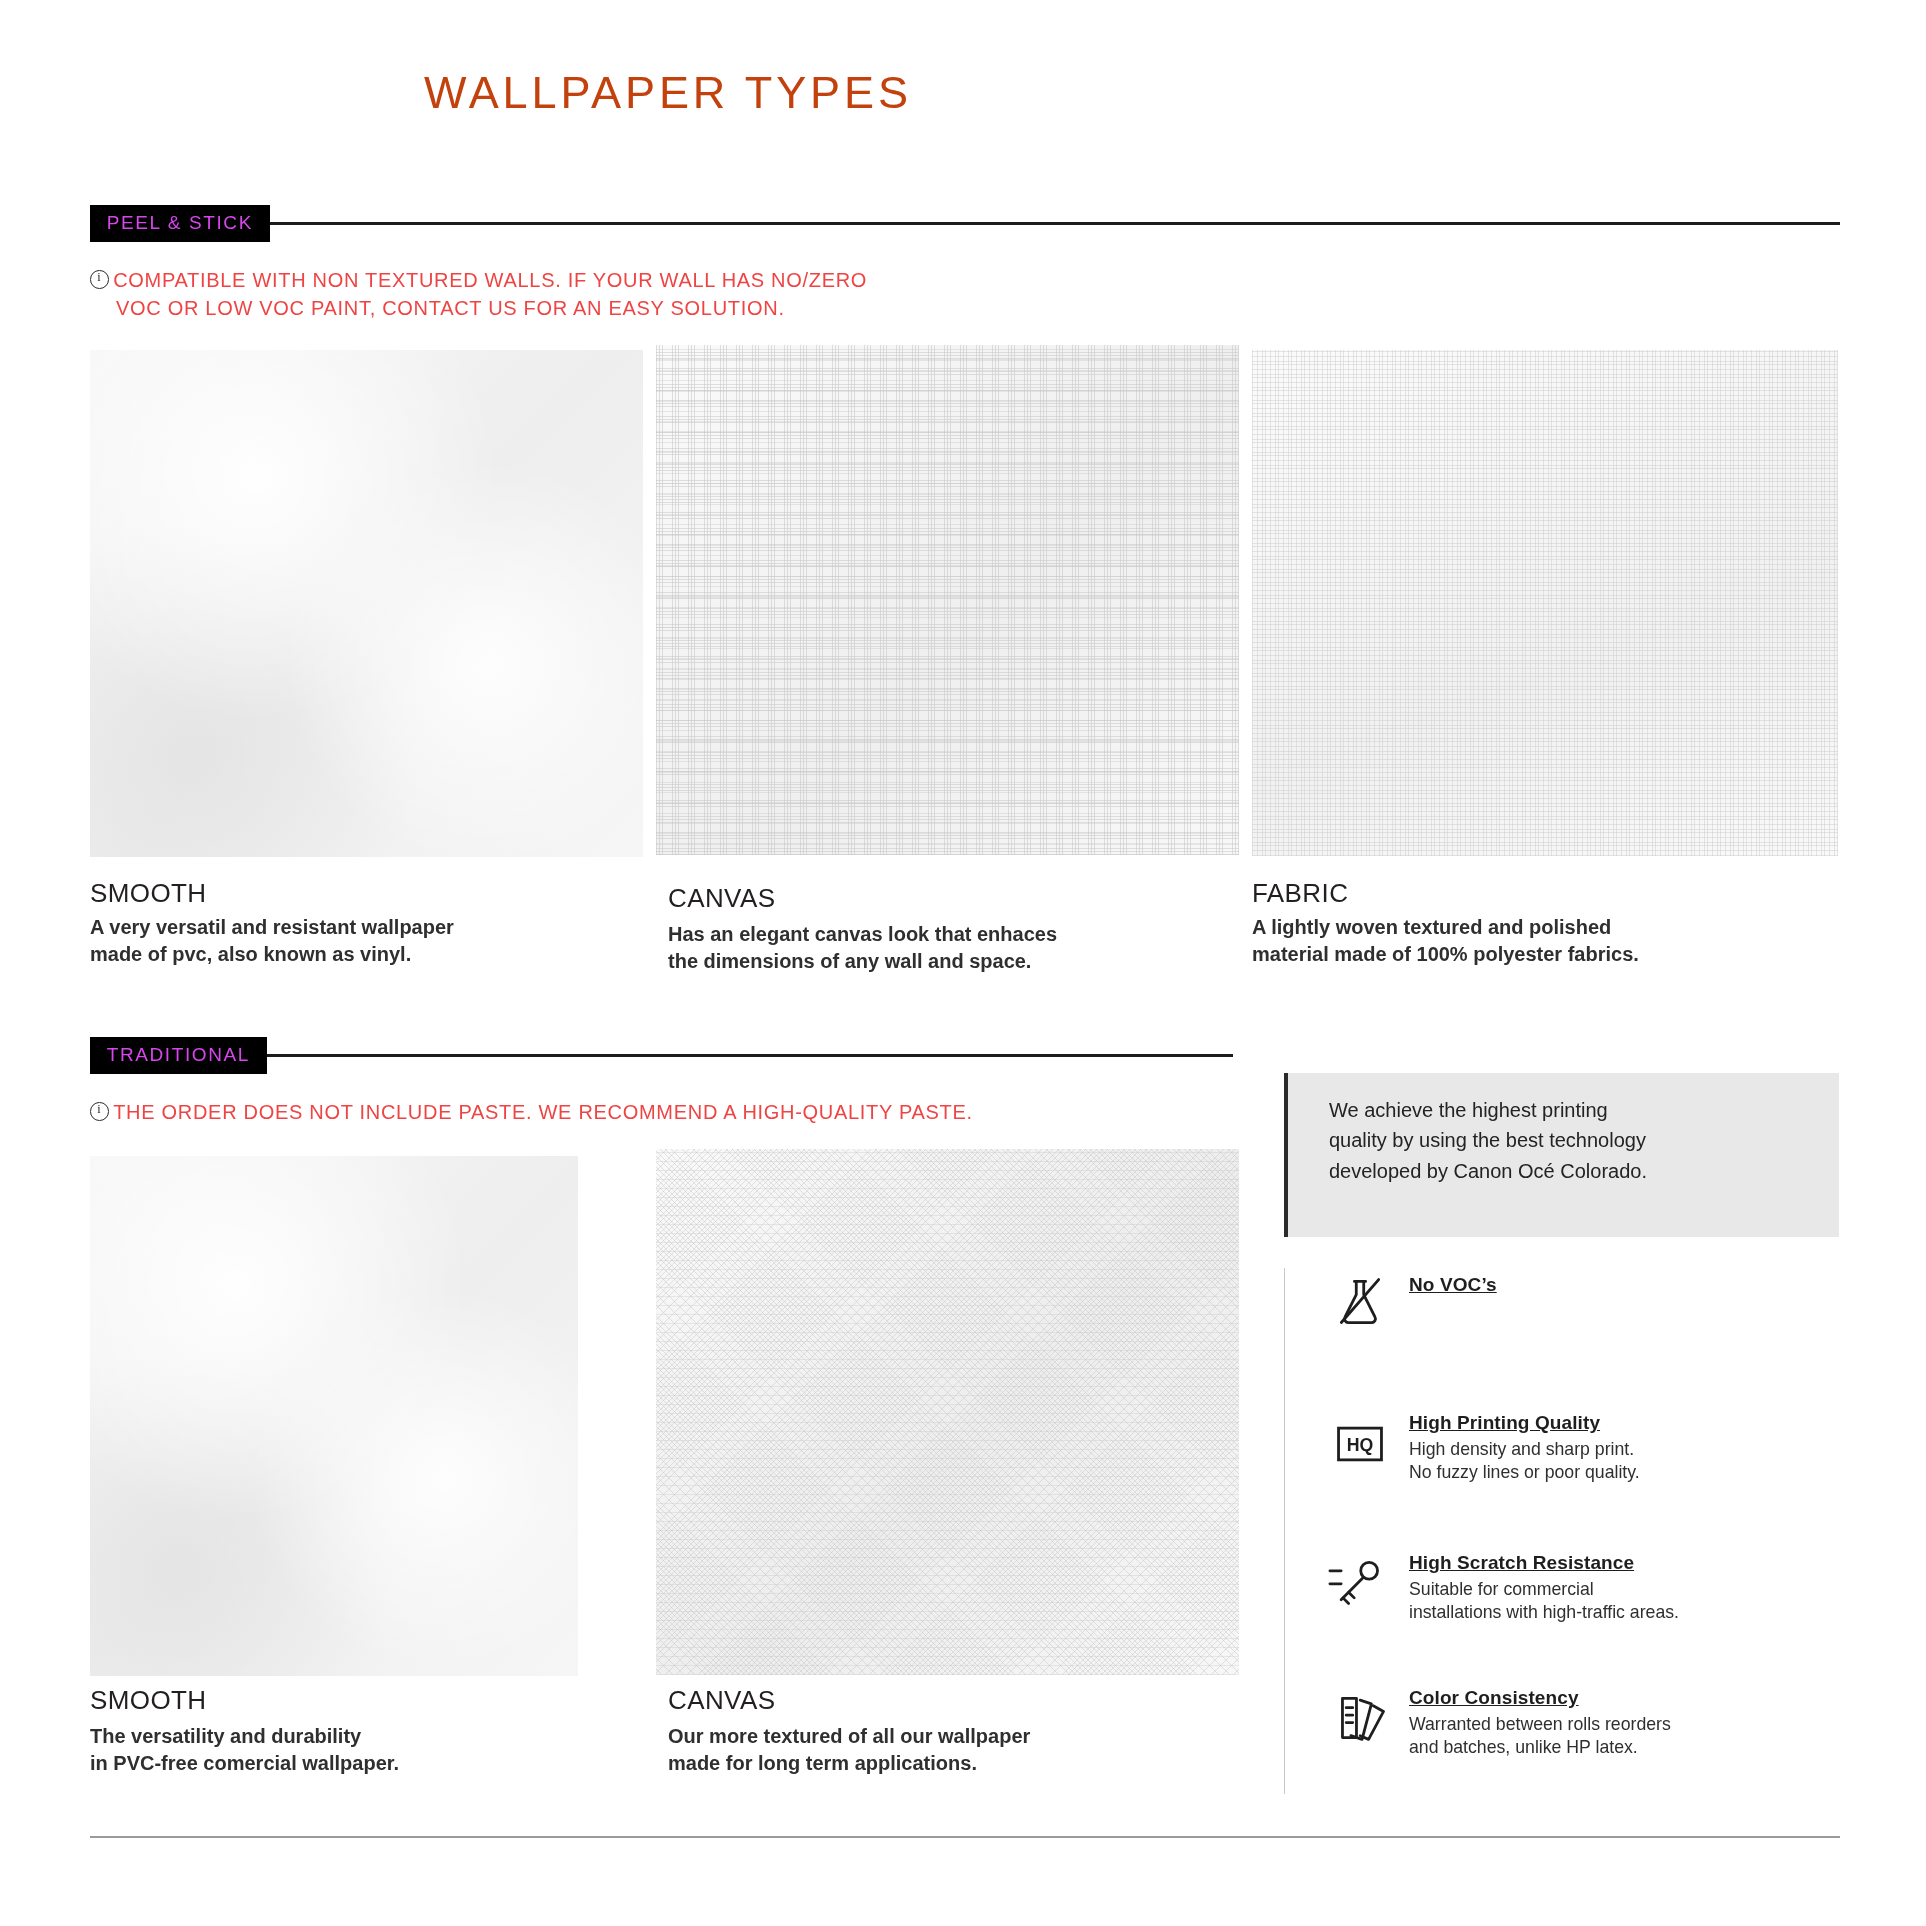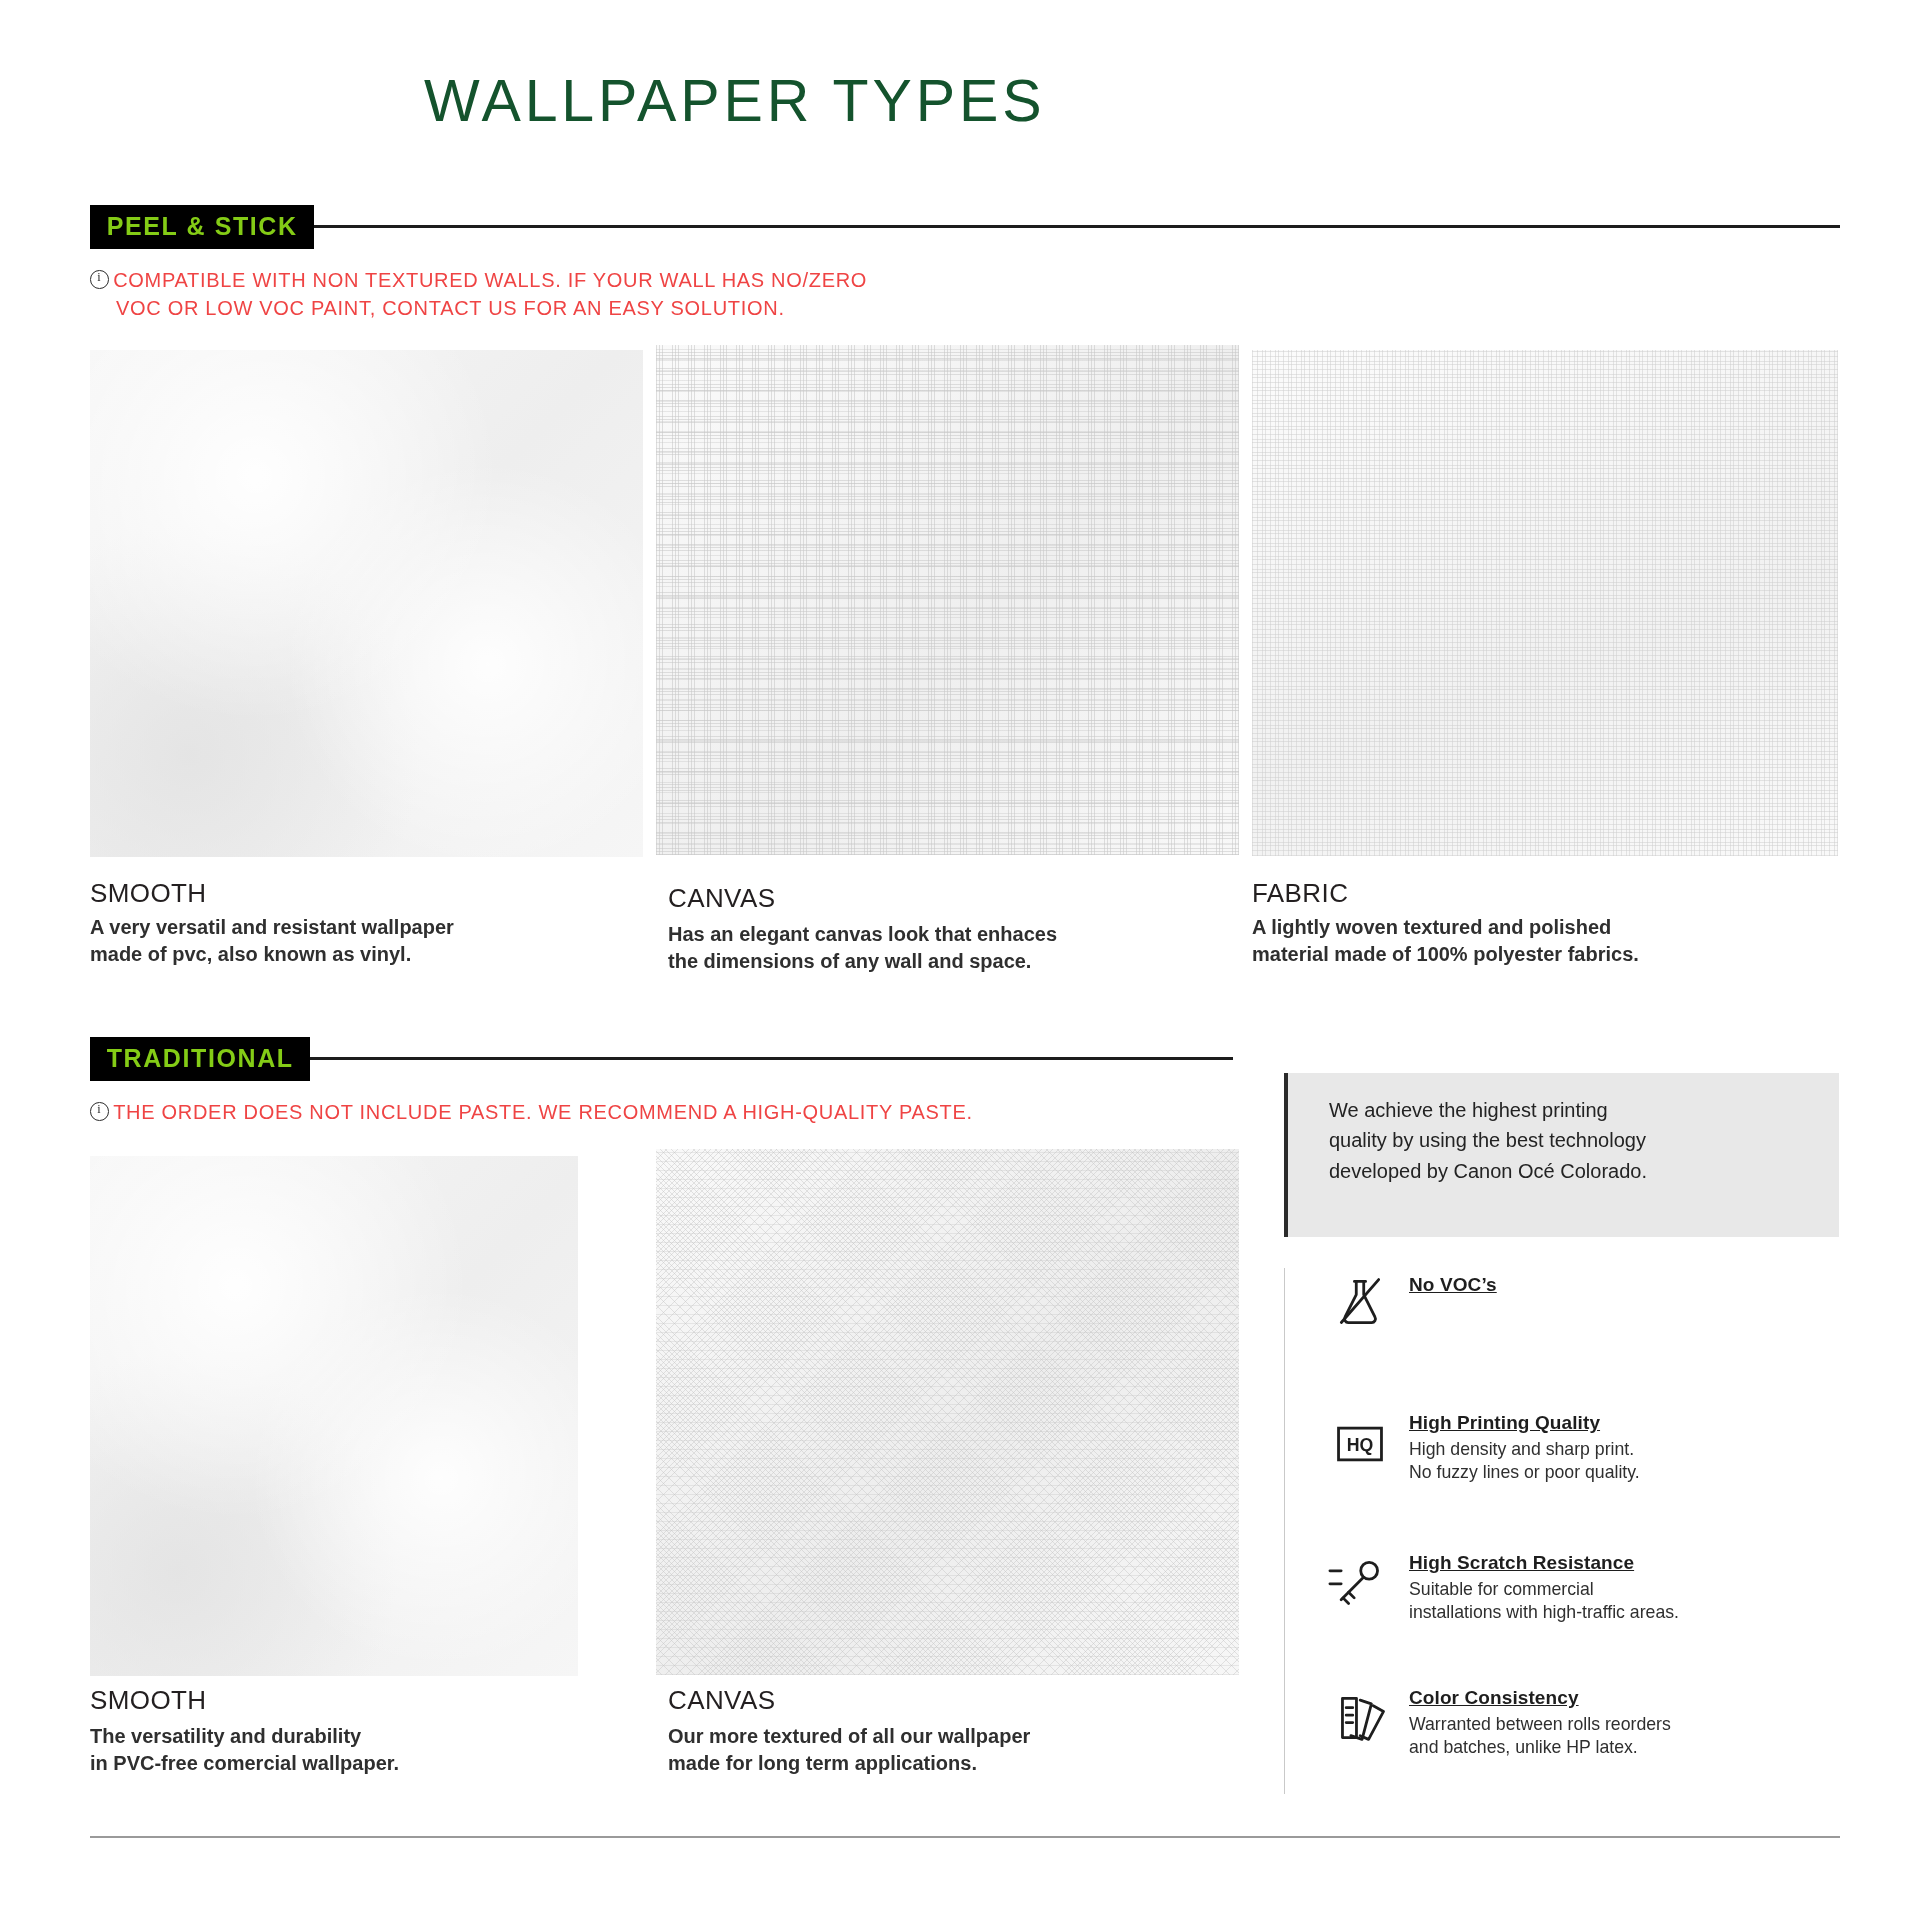--- a/index.html
+++ b/index.html
@@ -19,40 +19,40 @@
     width: 1926px;
     height: 1926px;
     box-sizing: border-box;
   }
 
   
   .title {
     position: absolute;
     left: 424px;
     top: 67px;
-    font-size: 59px;
+    font-size: 45px;
     letter-spacing: 3.9px;
     font-weight: 300;
-    color: #14532d;
+    color: #c2410c;
     white-space: nowrap;
   }
 
   
   .section-head {
     position: absolute;
     display: flex;
     align-items: center;
   }
   .tag {
     background: #000000;
-    color: #84cc16;
-    font-size: 25px;
+    color: #d946ef;
+    font-size: 19px;
     letter-spacing: 1.6px;
     padding: 7px 16.7px 7.7px 16.7px;
-    font-weight: 700;
+    font-weight: 400;
     white-space: nowrap;
   }
   .rule {
     height: 3.2px;
     background: #1c1c1c;
   }
 
   
   .note {
     position: absolute;

